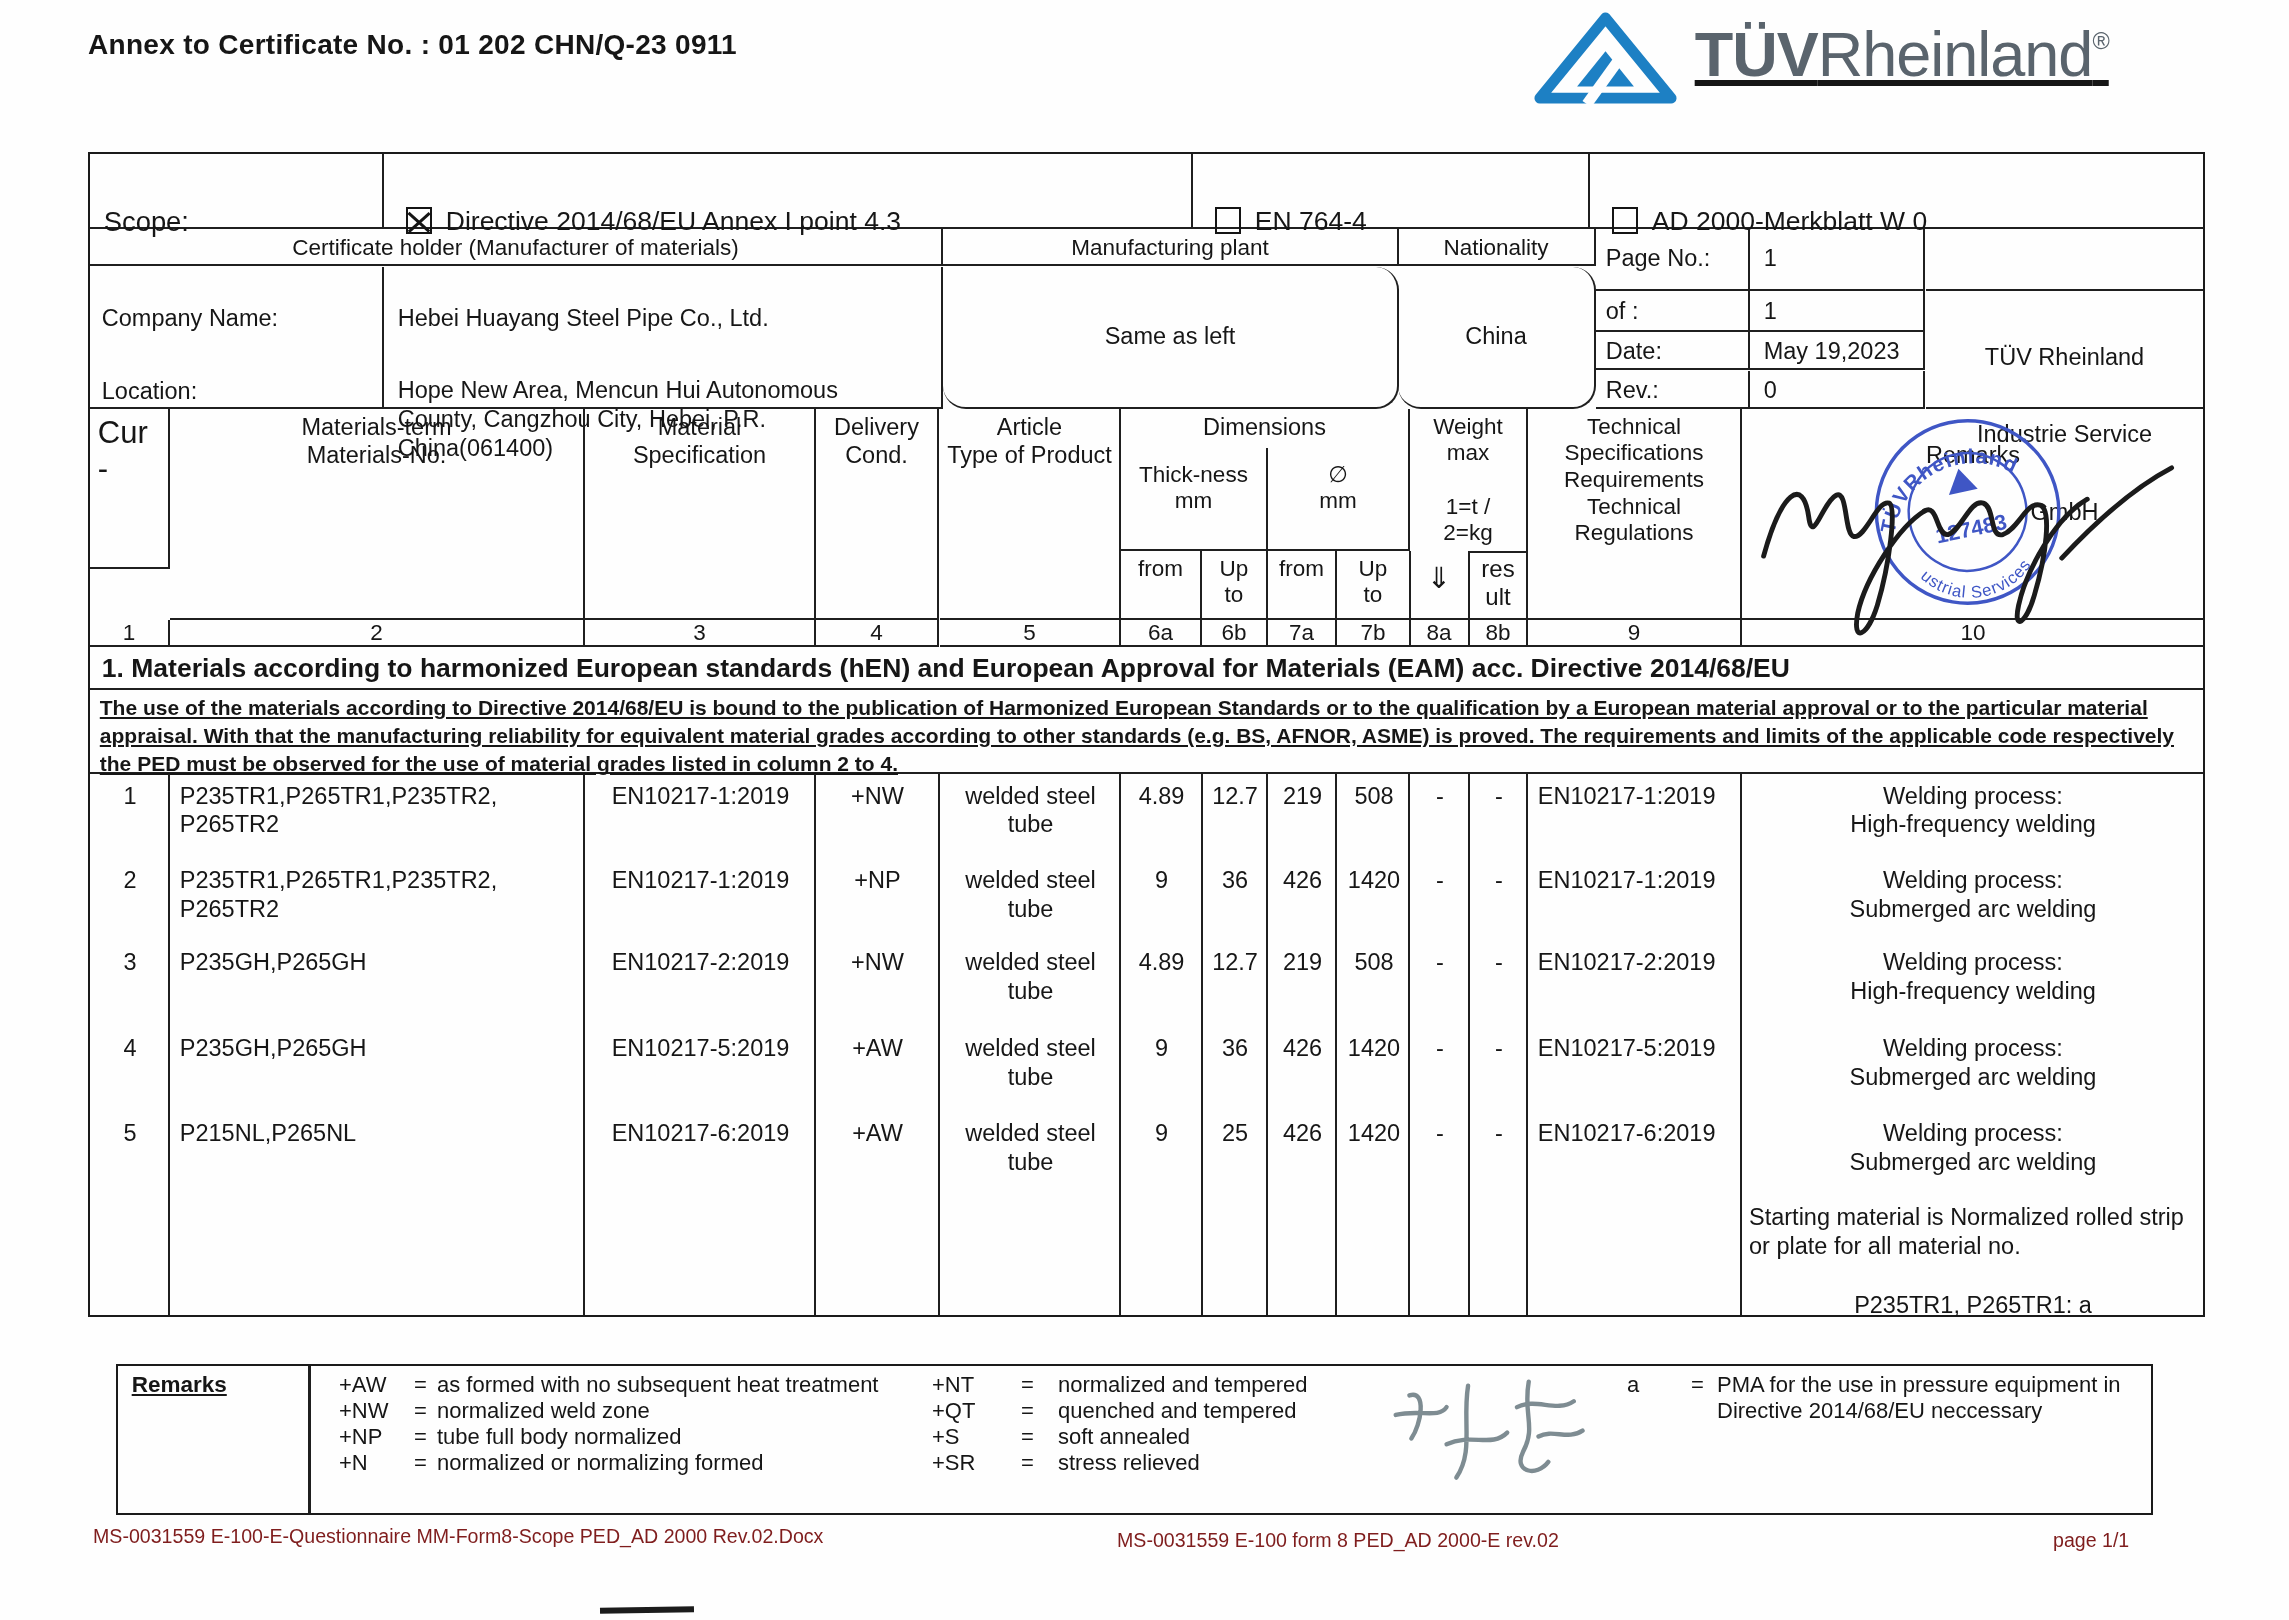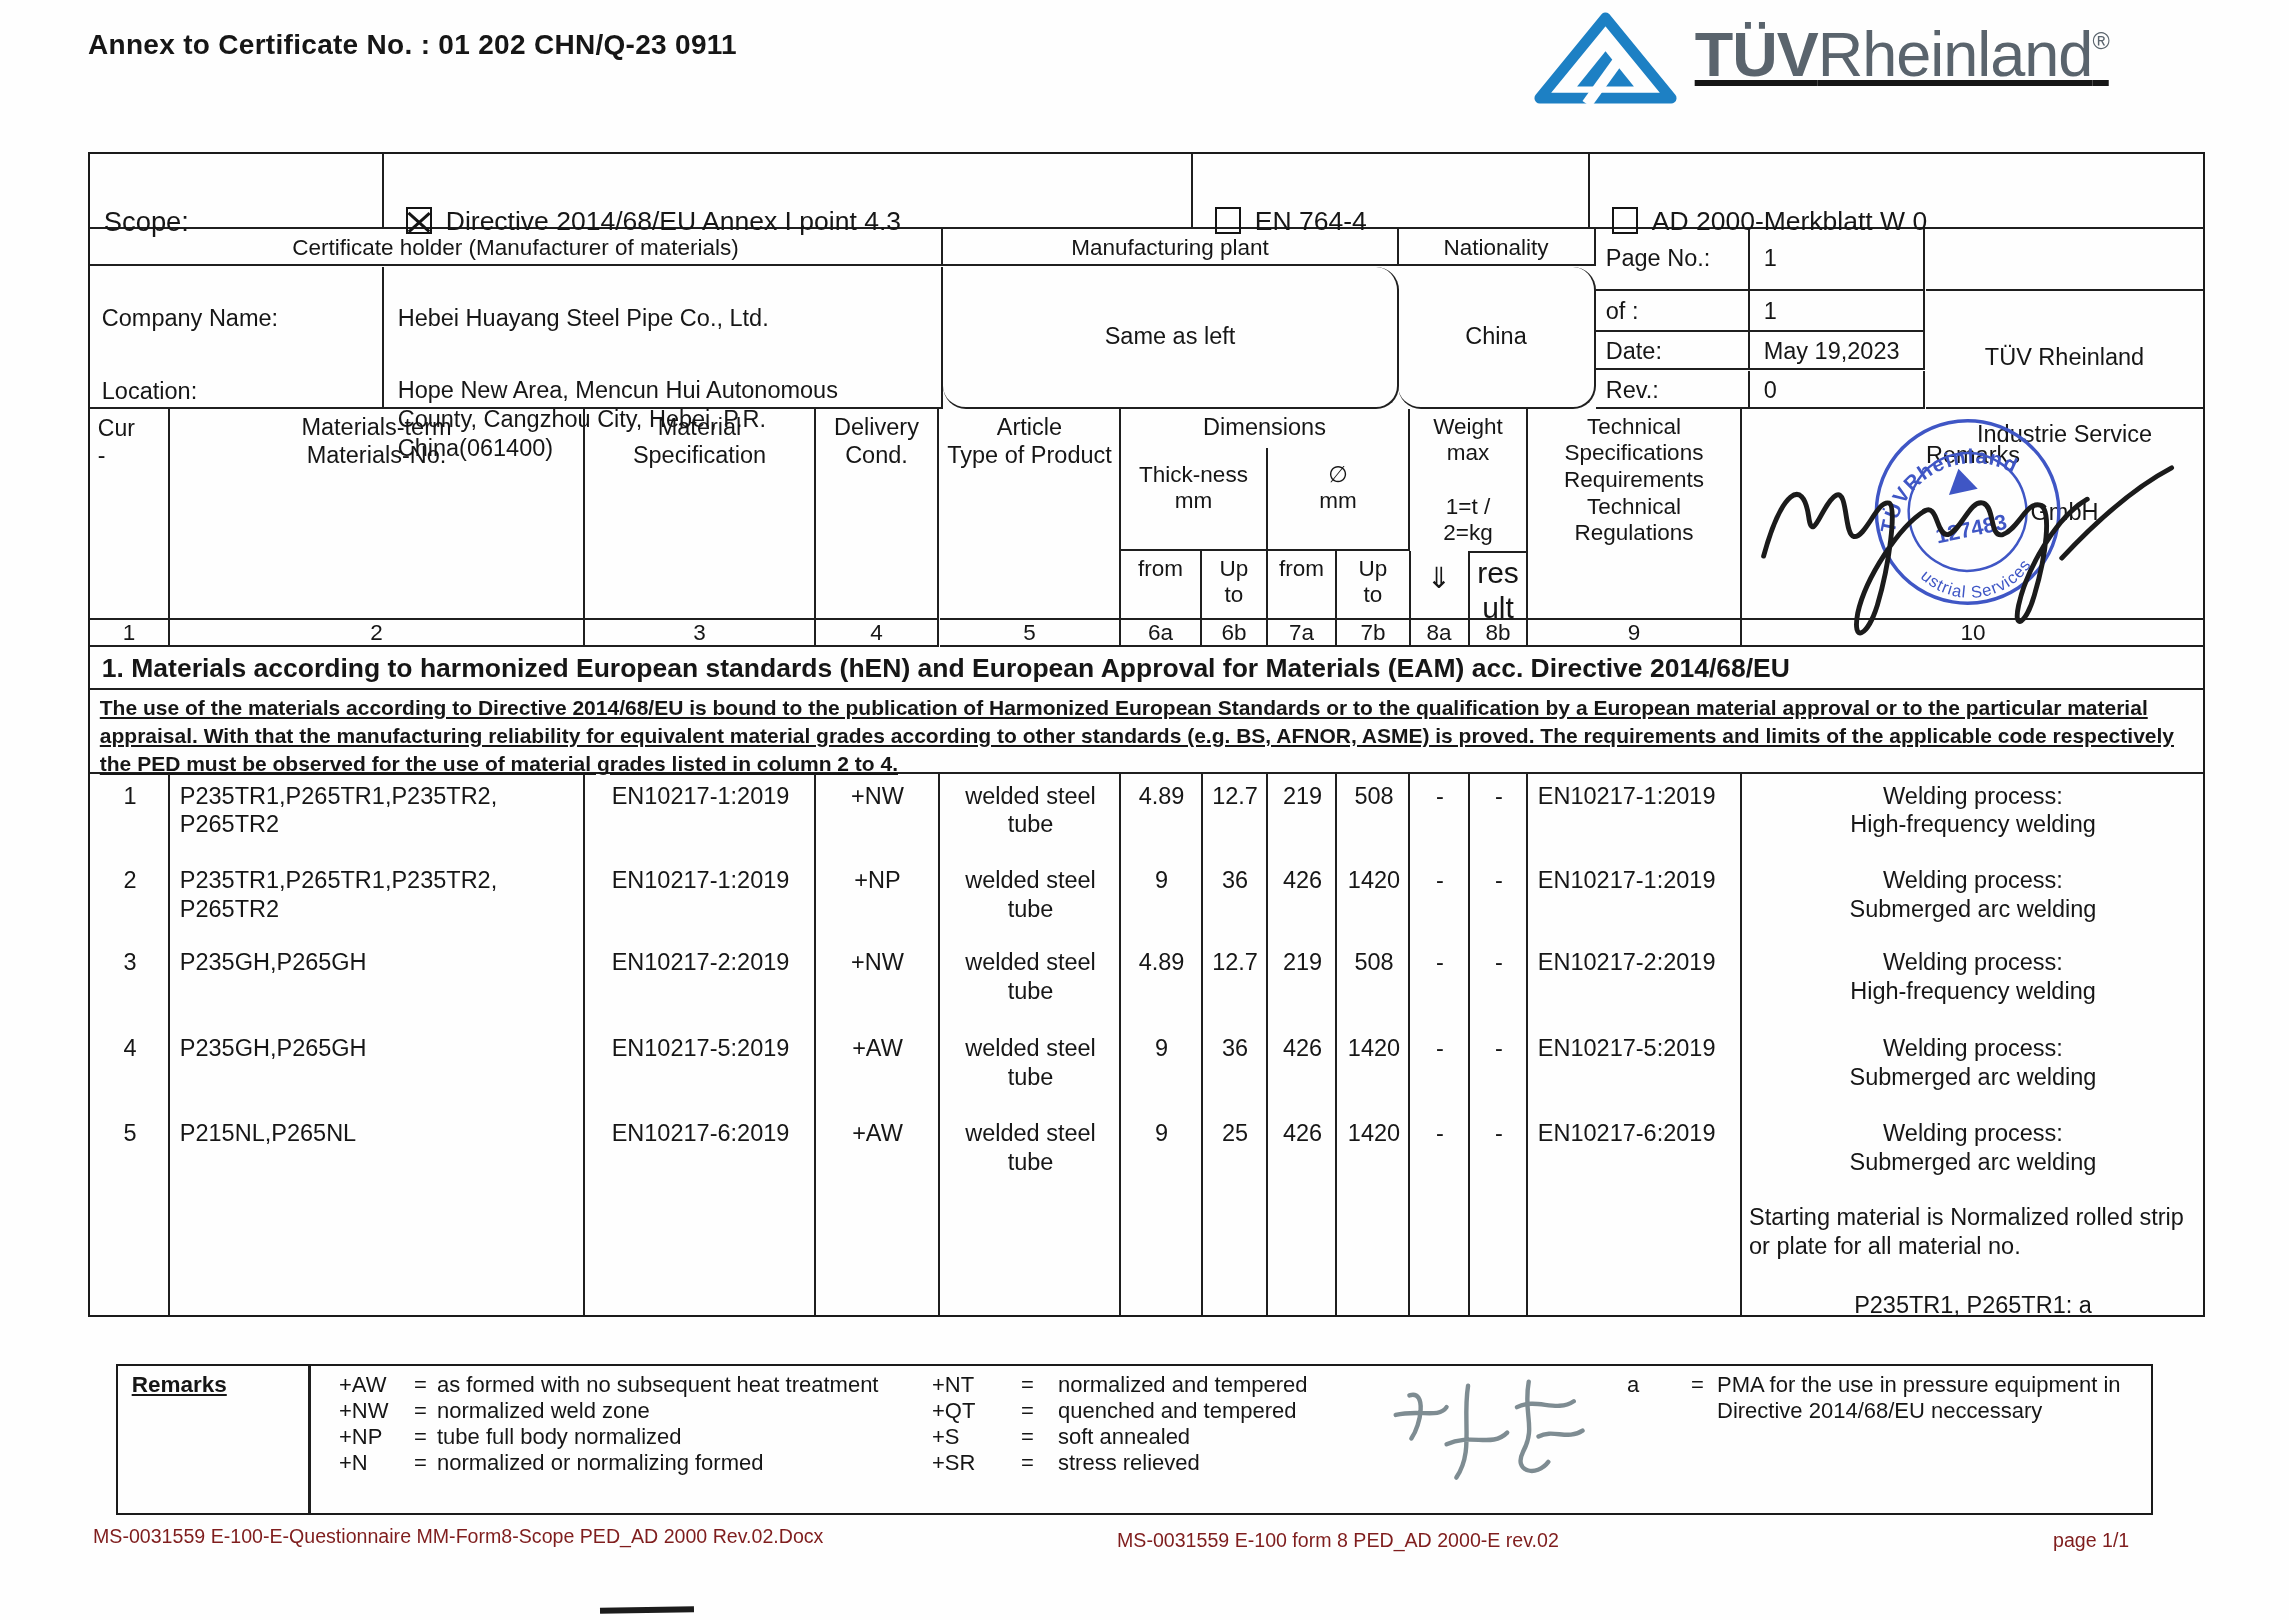--- a/index.html
+++ b/index.html
@@ -98,21 +98,21 @@
     <div class="cell bR bB" style="left:1506px;top:178px;width:154px;height:38px;font-size:23.5px;padding:5.9px 0 0 9.8px;">Date:</div>
     <div class="cell bR bB" style="left:1660px;top:178px;width:175px;height:38px;font-size:23.5px;padding:5.9px 0 0 13.7px;">May 19,2023</div>
     <div class="cell bR bB" style="left:1506px;top:217px;width:154px;height:38px;font-size:23.5px;padding:5.9px 0 0 9.8px;">Rev.:</div>
     <div class="cell bR bB" style="left:1660px;top:217px;width:175px;height:38px;font-size:23.5px;padding:5.9px 0 0 13.7px;">0</div>
     <div class="cell bB ctr" style="left:1836px;top:137px;width:277px;height:118px;font-size:23.5px;padding-top:7.8px;line-height:1.65;">
       <div>TÜV Rheinland</div>
       <div>Industrie Service</div>
       <div>GmbH</div>
     </div>
 
-    <div class="cell bR bB" style="left:0;top:255px;width:80px;height:211px;font-size:23px;padding:5.9px 0 0 7.8px;">Cur
+    <div class="cell bR bB" style="left:0;top:255px;width:80px;height:160px;font-size:31px;padding:5.9px 0 0 7.8px;">Cur
 -</div>
     <div class="cell bR bB hdr" style="left:80px;top:255px;width:415px;height:211px;">Materials-term
 Materials-No.</div>
     <div class="cell bR bB hdr" style="left:495px;top:255px;width:231px;height:211px;">Material
 Specification</div>
     <div class="cell bR bB hdr" style="left:726px;top:255px;width:123px;height:211px;">Delivery
 Cond.</div>
     <div class="cell bR bB hdr" style="left:850px;top:255px;width:181px;height:211px;">Article
 Type of Product</div>
 
@@ -127,21 +127,21 @@
     <div class="cell bR bB hdr" style="left:1178px;top:397px;width:69px;height:69px;font-size:22.5px;">from</div>
     <div class="cell bR bB hdr" style="left:1247px;top:397px;width:74px;height:69px;font-size:22.5px;">Up
 to</div>
 
     <div class="cell bR hdr" style="left:1320px;top:255px;width:118px;height:142px;font-size:22.5px;">Weight
 max
 
 1=t /
 2=kg</div>
     <div class="cell bR bB hdr" style="left:1320px;top:397px;width:60px;height:69px;font-size:29px;padding-top:9.8px;">⇓</div>
-    <div class="cell bR bB bT hdr" style="left:1380px;top:397px;width:58px;height:69px;font-size:30px;padding-top:2px;">res
+    <div class="cell bR bB bT hdr" style="left:1380px;top:397px;width:58px;height:69px;font-size:24px;padding-top:2px;">res
 ult</div>
 
     <div class="cell bR bB hdr" style="left:1438px;top:255px;width:214px;height:211px;font-size:22.5px;">Technical
 Specifications
 Requirements
 Technical
 Regulations</div>
 
     <div class="cell bB hdr" style="left:1652px;top:255px;width:462px;height:211px;">
       <span>Remarks</span>

